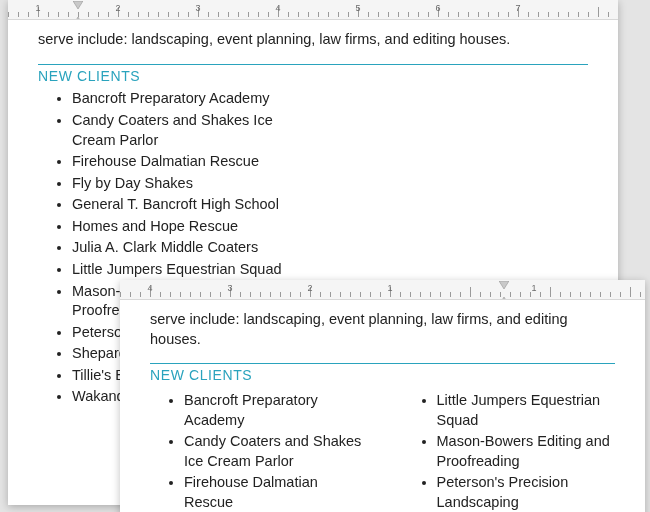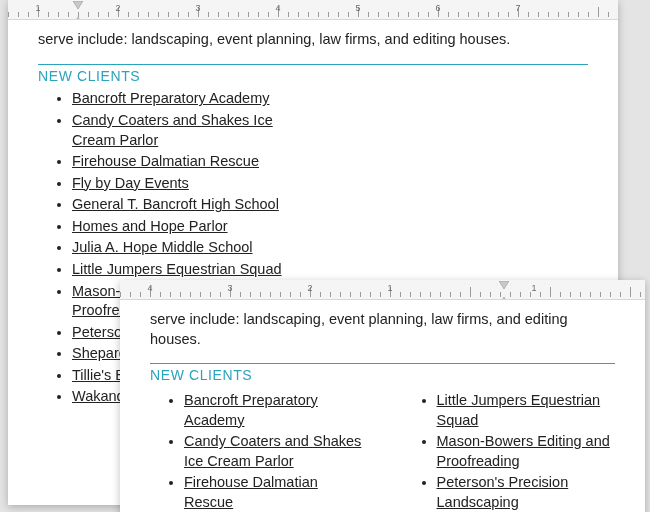--- a/index.html
+++ b/index.html
@@ -83,21 +83,20 @@
   .section-heading {
     color: #2aa3bd;
     font-size: 14px;
     letter-spacing: 0.6px;
     font-weight: 400;
     margin-bottom: 4px;
   }
   ul.clients {
     list-style: disc;
     padding-left: 34px;
-    text-decoration: underline;
   }
   ul.clients li {
     margin: 2px 0;
     max-width: 220px;
   }
 
   .two-col {
     display: flex;
     gap: 40px;
   }
@@ -191,24 +190,24 @@
       </div>
   </div>
   <div class="page-body">
     <div class="lead-text">serve include: landscaping, event planning, law firms, and editing houses.</div>
     <hr class="section-rule">
     <div class="section-heading">NEW CLIENTS</div>
     <ul class="clients" id="list-full">
         <li>Bancroft Preparatory Academy</li>
         <li>Candy Coaters and Shakes Ice Cream Parlor</li>
         <li>Firehouse Dalmatian Rescue</li>
-        <li>Fly by Day Events</li>
+        <li>Fly by Day Shakes</li>
         <li>General T. Bancroft High School</li>
-        <li>Homes and Hope Parlor</li>
-        <li>Julia A. Hope Middle School</li>
+        <li>Homes and Hope Rescue</li>
+        <li>Julia A. Clark Middle Coaters</li>
         <li>Little Jumpers Equestrian Squad</li>
         <li>Mason-Bowers Editing and Proofreading</li>
         <li>Peterson's Precision Landscaping</li>
         <li>Shepard, Smith, &amp; Wolfe</li>
         <li>Tillie's Breakfast and Grill</li>
         <li>Wakanda Middle School</li>
       </ul>
   </div>
 </div>
 

